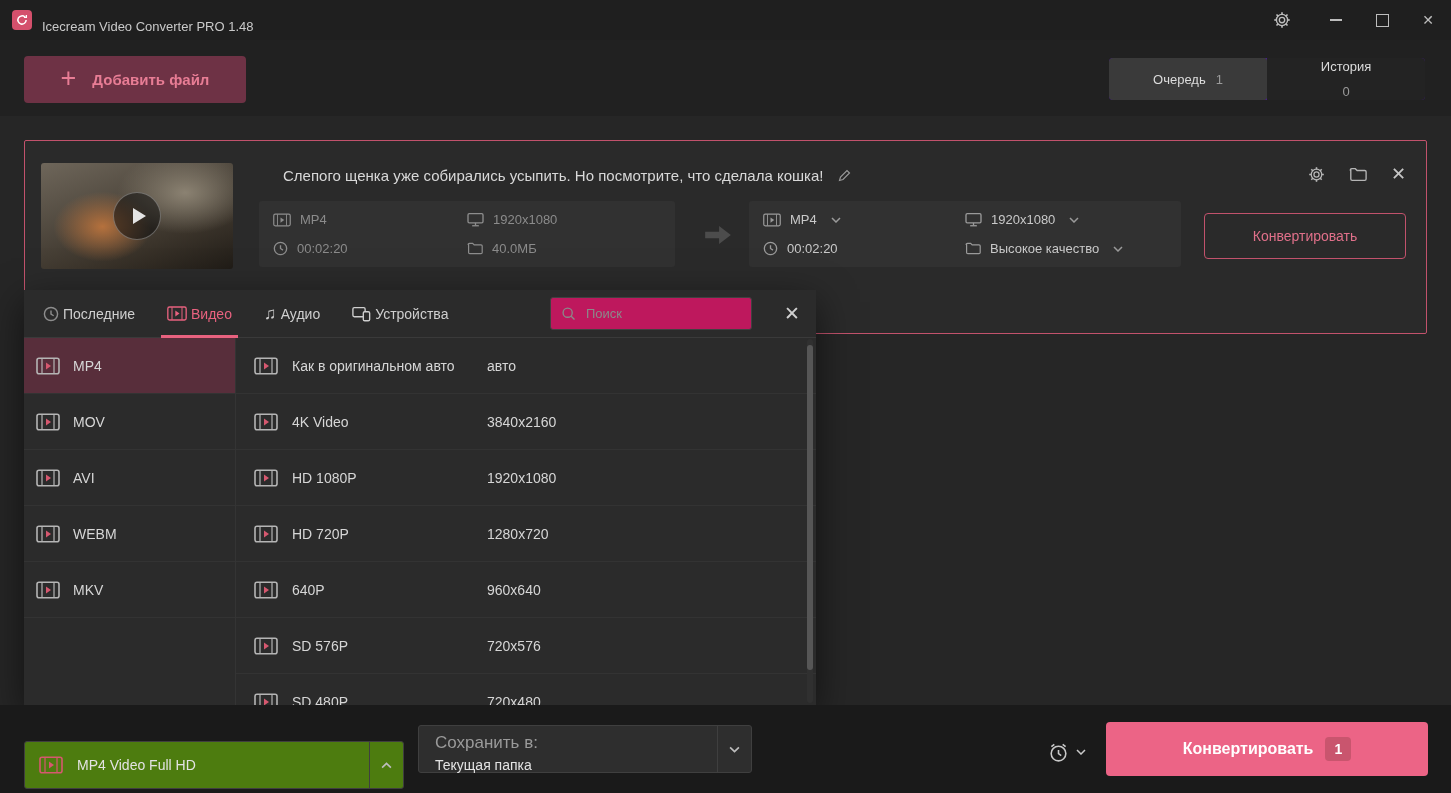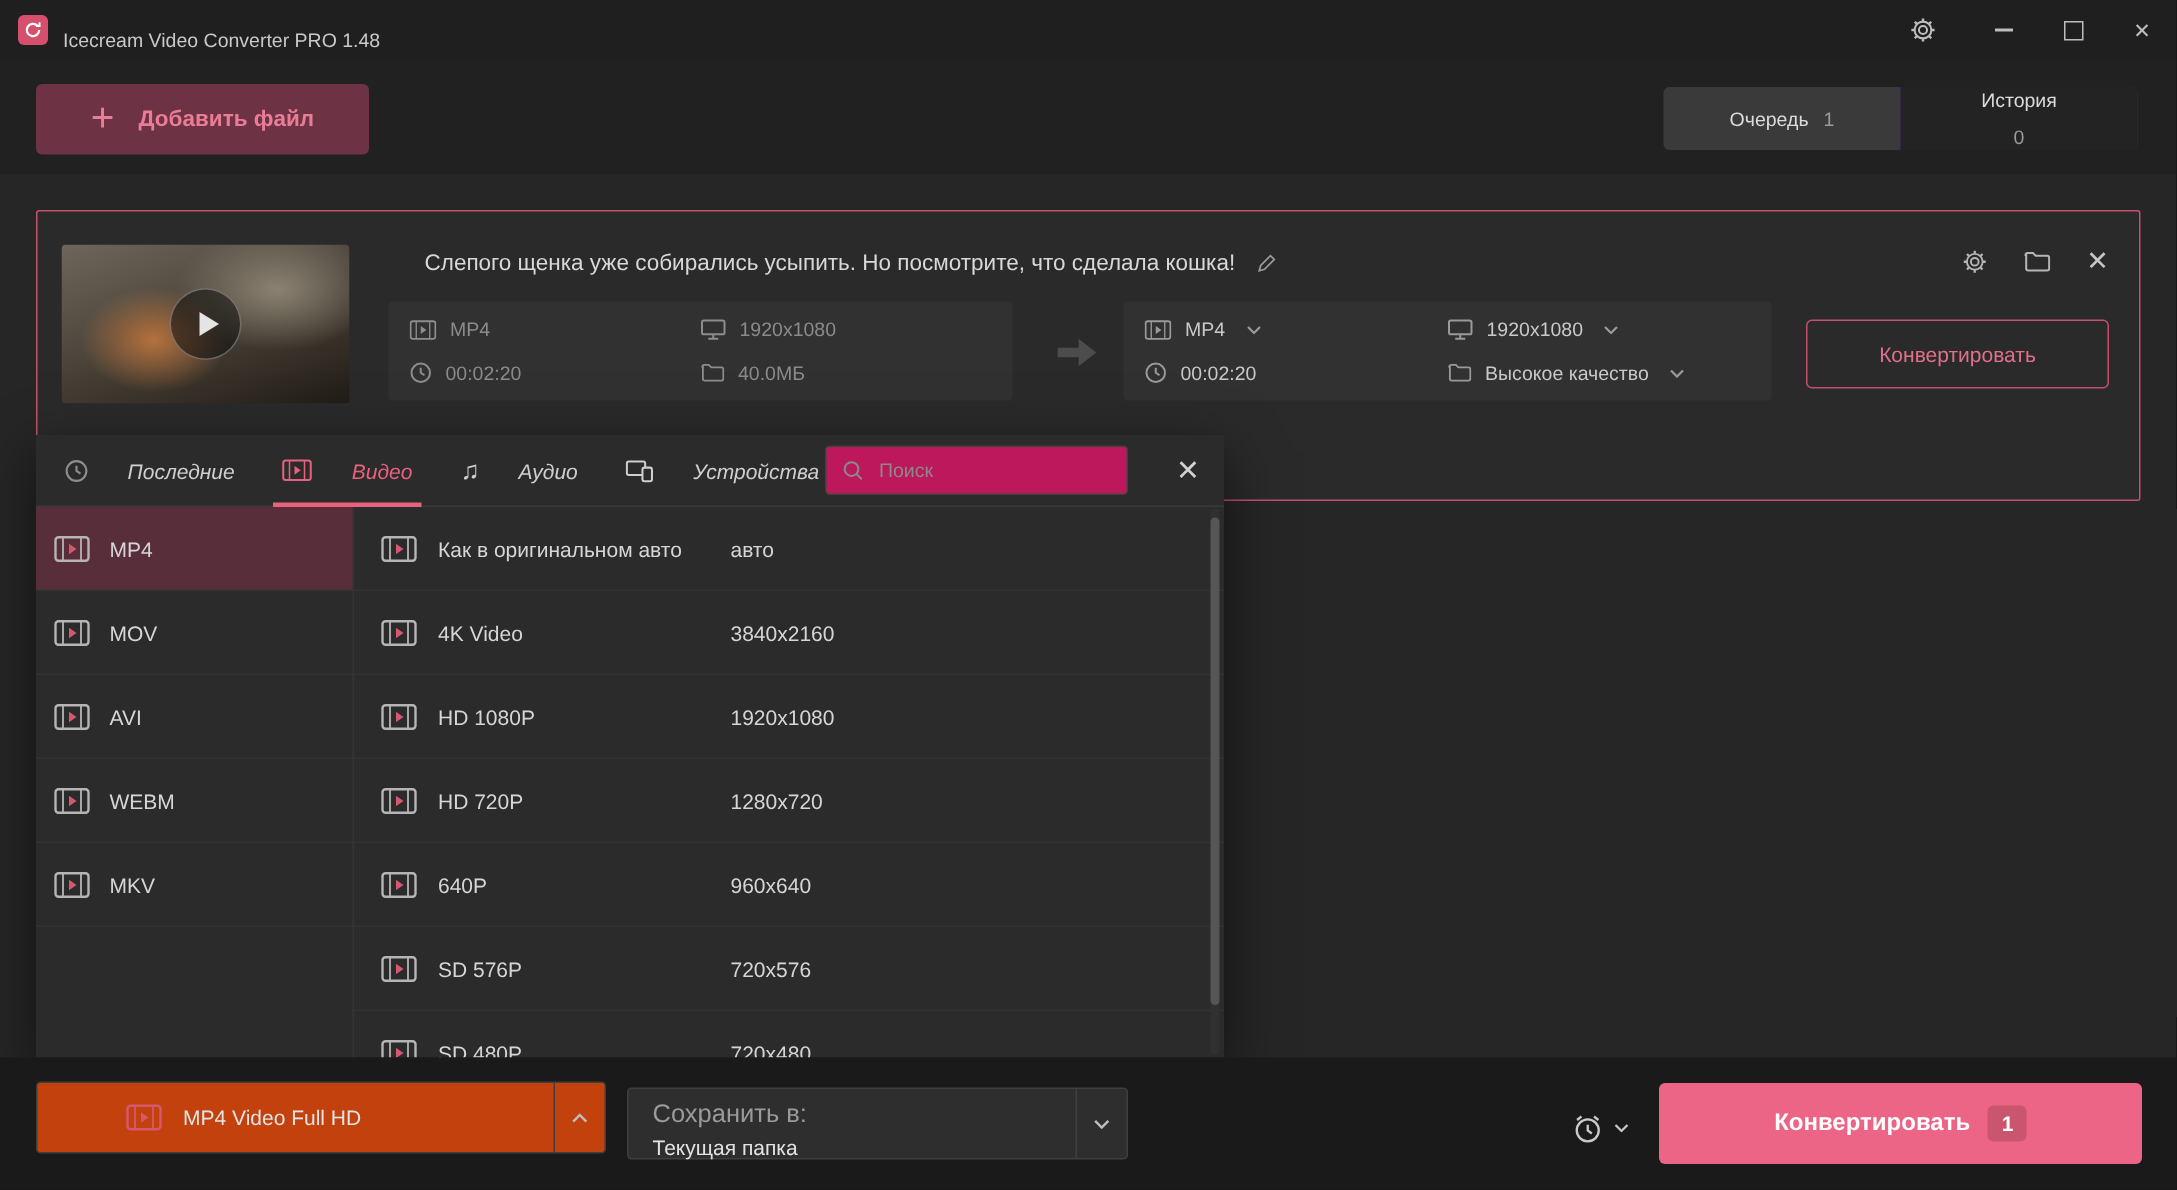--- a/index.html
+++ b/index.html
@@ -55,21 +55,21 @@
   .arrow-between{position:absolute;left:678px;top:82px;}
   .card-actions{position:absolute;right:20px;top:22px;display:flex;align-items:center;gap:24px;color:#b5b5b5;}
   .card-close{font-size:18px;color:#c5c5c5;}
   .convert-outline-btn{position:absolute;right:20px;top:72px;width:200px;height:44px;border:1px solid #c2526c;border-radius:4px;
       color:#e0708a;font-size:14px;display:flex;align-items:center;justify-content:center;background:transparent;}
 
   
   .format-popup{position:absolute;left:24px;top:290px;width:792px;height:415px;background:#2b2b2b;
       box-shadow:0 12px 36px rgba(0,0,0,.55);z-index:5;}
   .popup-header{height:47px;border-bottom:1px solid #3a3a3a;display:flex;align-items:center;position:relative;}
-  .popup-tab{display:flex;align-items:center;gap:26px;height:100%;padding:0 3px;margin-left:26px;font-size:14px;color:#cfcfcf;position:relative;font-style:italic;}
+  .popup-tab{display:flex;align-items:center;gap:4px;height:100%;padding:0 3px;margin-left:26px;font-size:14px;color:#cfcfcf;position:relative;}
   .popup-tab:first-child{margin-left:16px;}
   .popup-tab.active{color:#e8627f;}
   .popup-tab.active::after{content:"";position:absolute;left:-3px;right:-3px;bottom:-1px;height:3px;background:#e8627f;}
   .note-glyph{font-size:17px;line-height:1;}
   .popup-search{position:absolute;left:526px;top:7px;width:202px;height:33px;background:#be185d;border:1px solid #414141;border-radius:3px;
       display:flex;align-items:center;padding:0 10px;gap:8px;box-sizing:border-box;color:#8a8a8a;}
   .popup-search input{background:transparent;border:none;outline:none;color:#cfcfcf;font-size:13px;width:100%;font-family:"Liberation Sans",sans-serif;}
   .popup-search input::placeholder{color:#8a8a8a;}
   .popup-close{position:absolute;right:16px;top:0;height:100%;display:flex;align-items:center;color:#d0d0d0;font-size:19px;}
   .popup-body{display:flex;height:367px;position:relative;overflow:hidden;}
@@ -83,22 +83,22 @@
   .preset-row .ficon{margin-right:14px;}
   .preset-name{width:195px;}
   .film-duo{color:#b5b5b5;}
   .film-duo .tri{fill:#d6586f;}
   .film-pink{color:#d6586f;}
   .scroll-track{position:absolute;right:3px;top:1px;bottom:2px;width:6px;background:#303030;border-radius:3px;}
   .scroll-thumb{position:absolute;right:0;top:6px;width:6px;height:325px;background:#565656;border-radius:3px;}
 
   
   .bottombar{position:absolute;left:0;right:0;bottom:0;height:88px;background:#1a1a1a;z-index:6;}
-  .format-select{position:absolute;left:24px;top:16px;width:380px;height:48px;background:#c2410c;border:1px solid #3f3f3f;
-      border-radius:3px;display:flex;align-items:stretch;box-sizing:border-box;padding-left:45px;}
+  .format-select{position:absolute;left:24px;top:36px;width:380px;height:48px;background:#4d7c0f;border:1px solid #3f3f3f;
+      border-radius:3px;display:flex;align-items:stretch;box-sizing:border-box;}
   .fs-main{flex:1;display:flex;align-items:center;gap:14px;padding-left:14px;font-size:14px;color:#e3e3e3;}
   .sel-caret{width:33px;border-left:1px solid #3f3f3f;display:flex;align-items:center;justify-content:center;color:#bdbdbd;}
   .save-select{position:absolute;left:418px;top:20px;width:334px;height:48px;background:#2e2e2e;border:1px solid #3f3f3f;
       border-radius:3px;display:flex;align-items:stretch;box-sizing:border-box;}
   .ss-main{flex:1;padding:7px 0 0 16px;}
   .ss-label{font-size:17px;color:#9a9a9a;}
   .ss-value{font-size:14px;color:#e3e3e3;margin-top:4px;}
   .schedule{position:absolute;left:1048px;top:36px;display:flex;align-items:center;gap:7px;color:#c9c9c9;}
   .convert-main-btn{position:absolute;left:1106px;top:17px;width:322px;height:54px;background:#ec6486;border-radius:4px;
       display:flex;align-items:center;justify-content:center;gap:12px;color:#fff;font-size:16px;font-weight:bold;}

